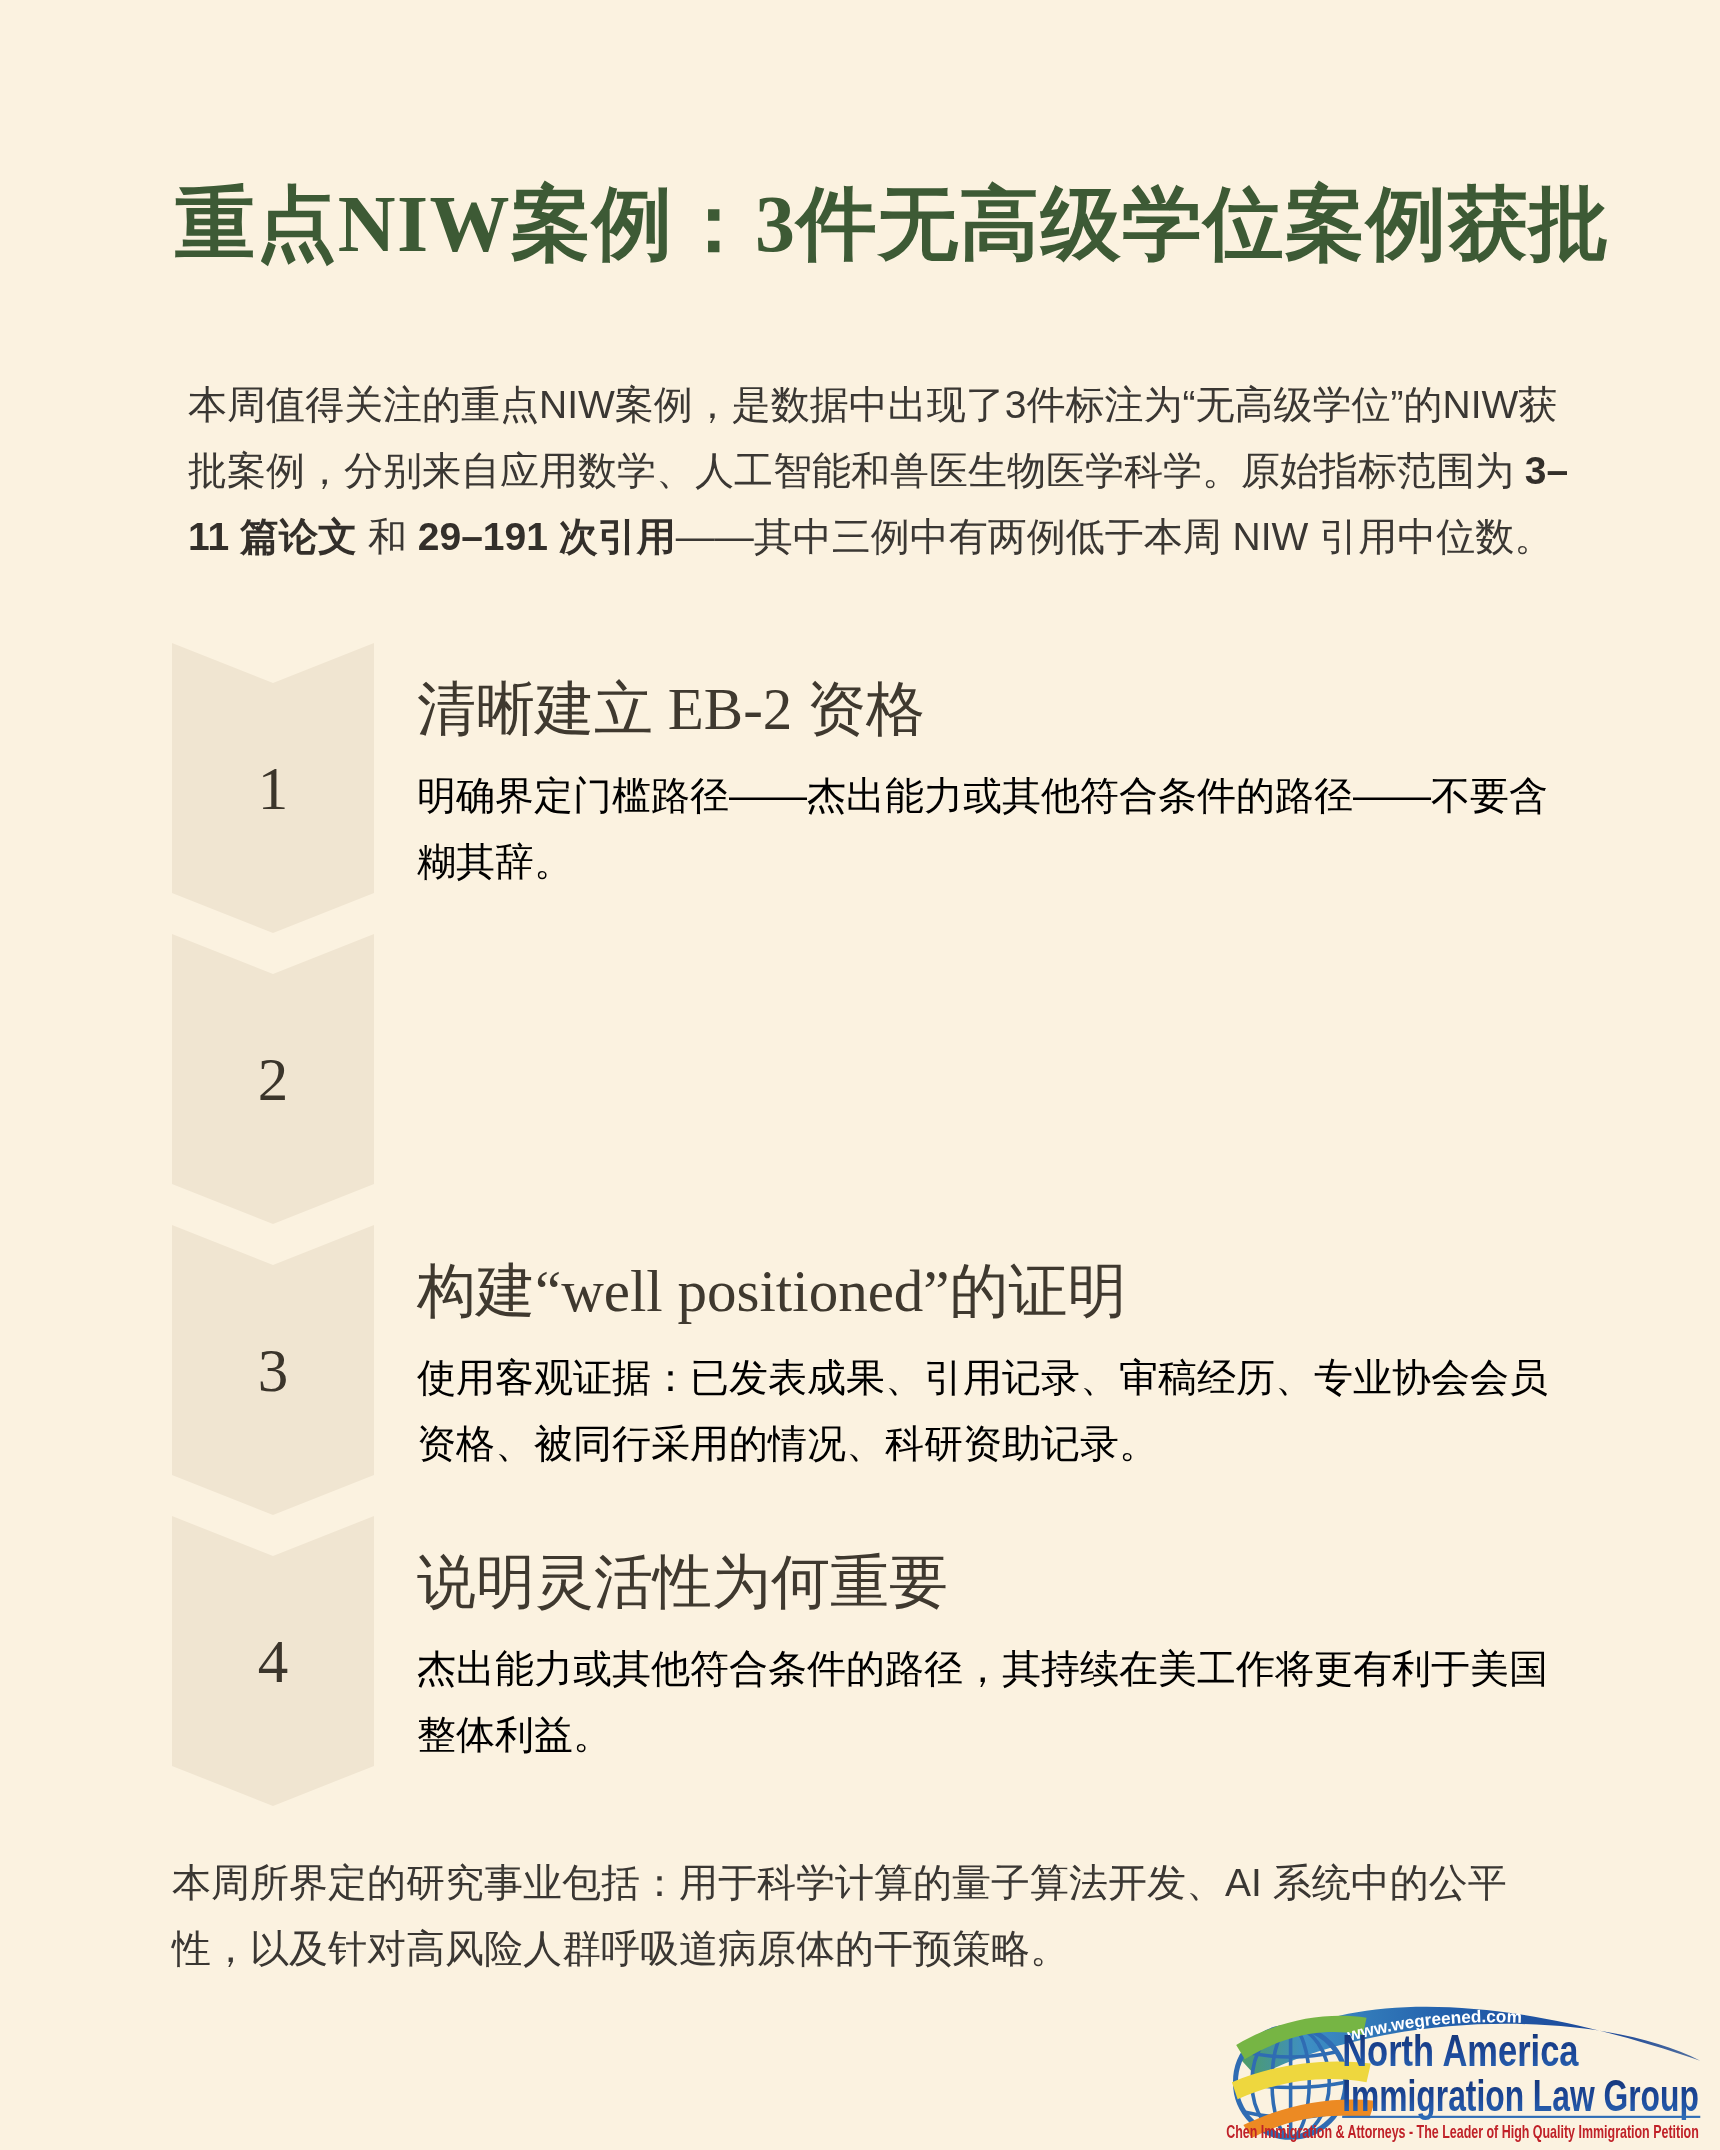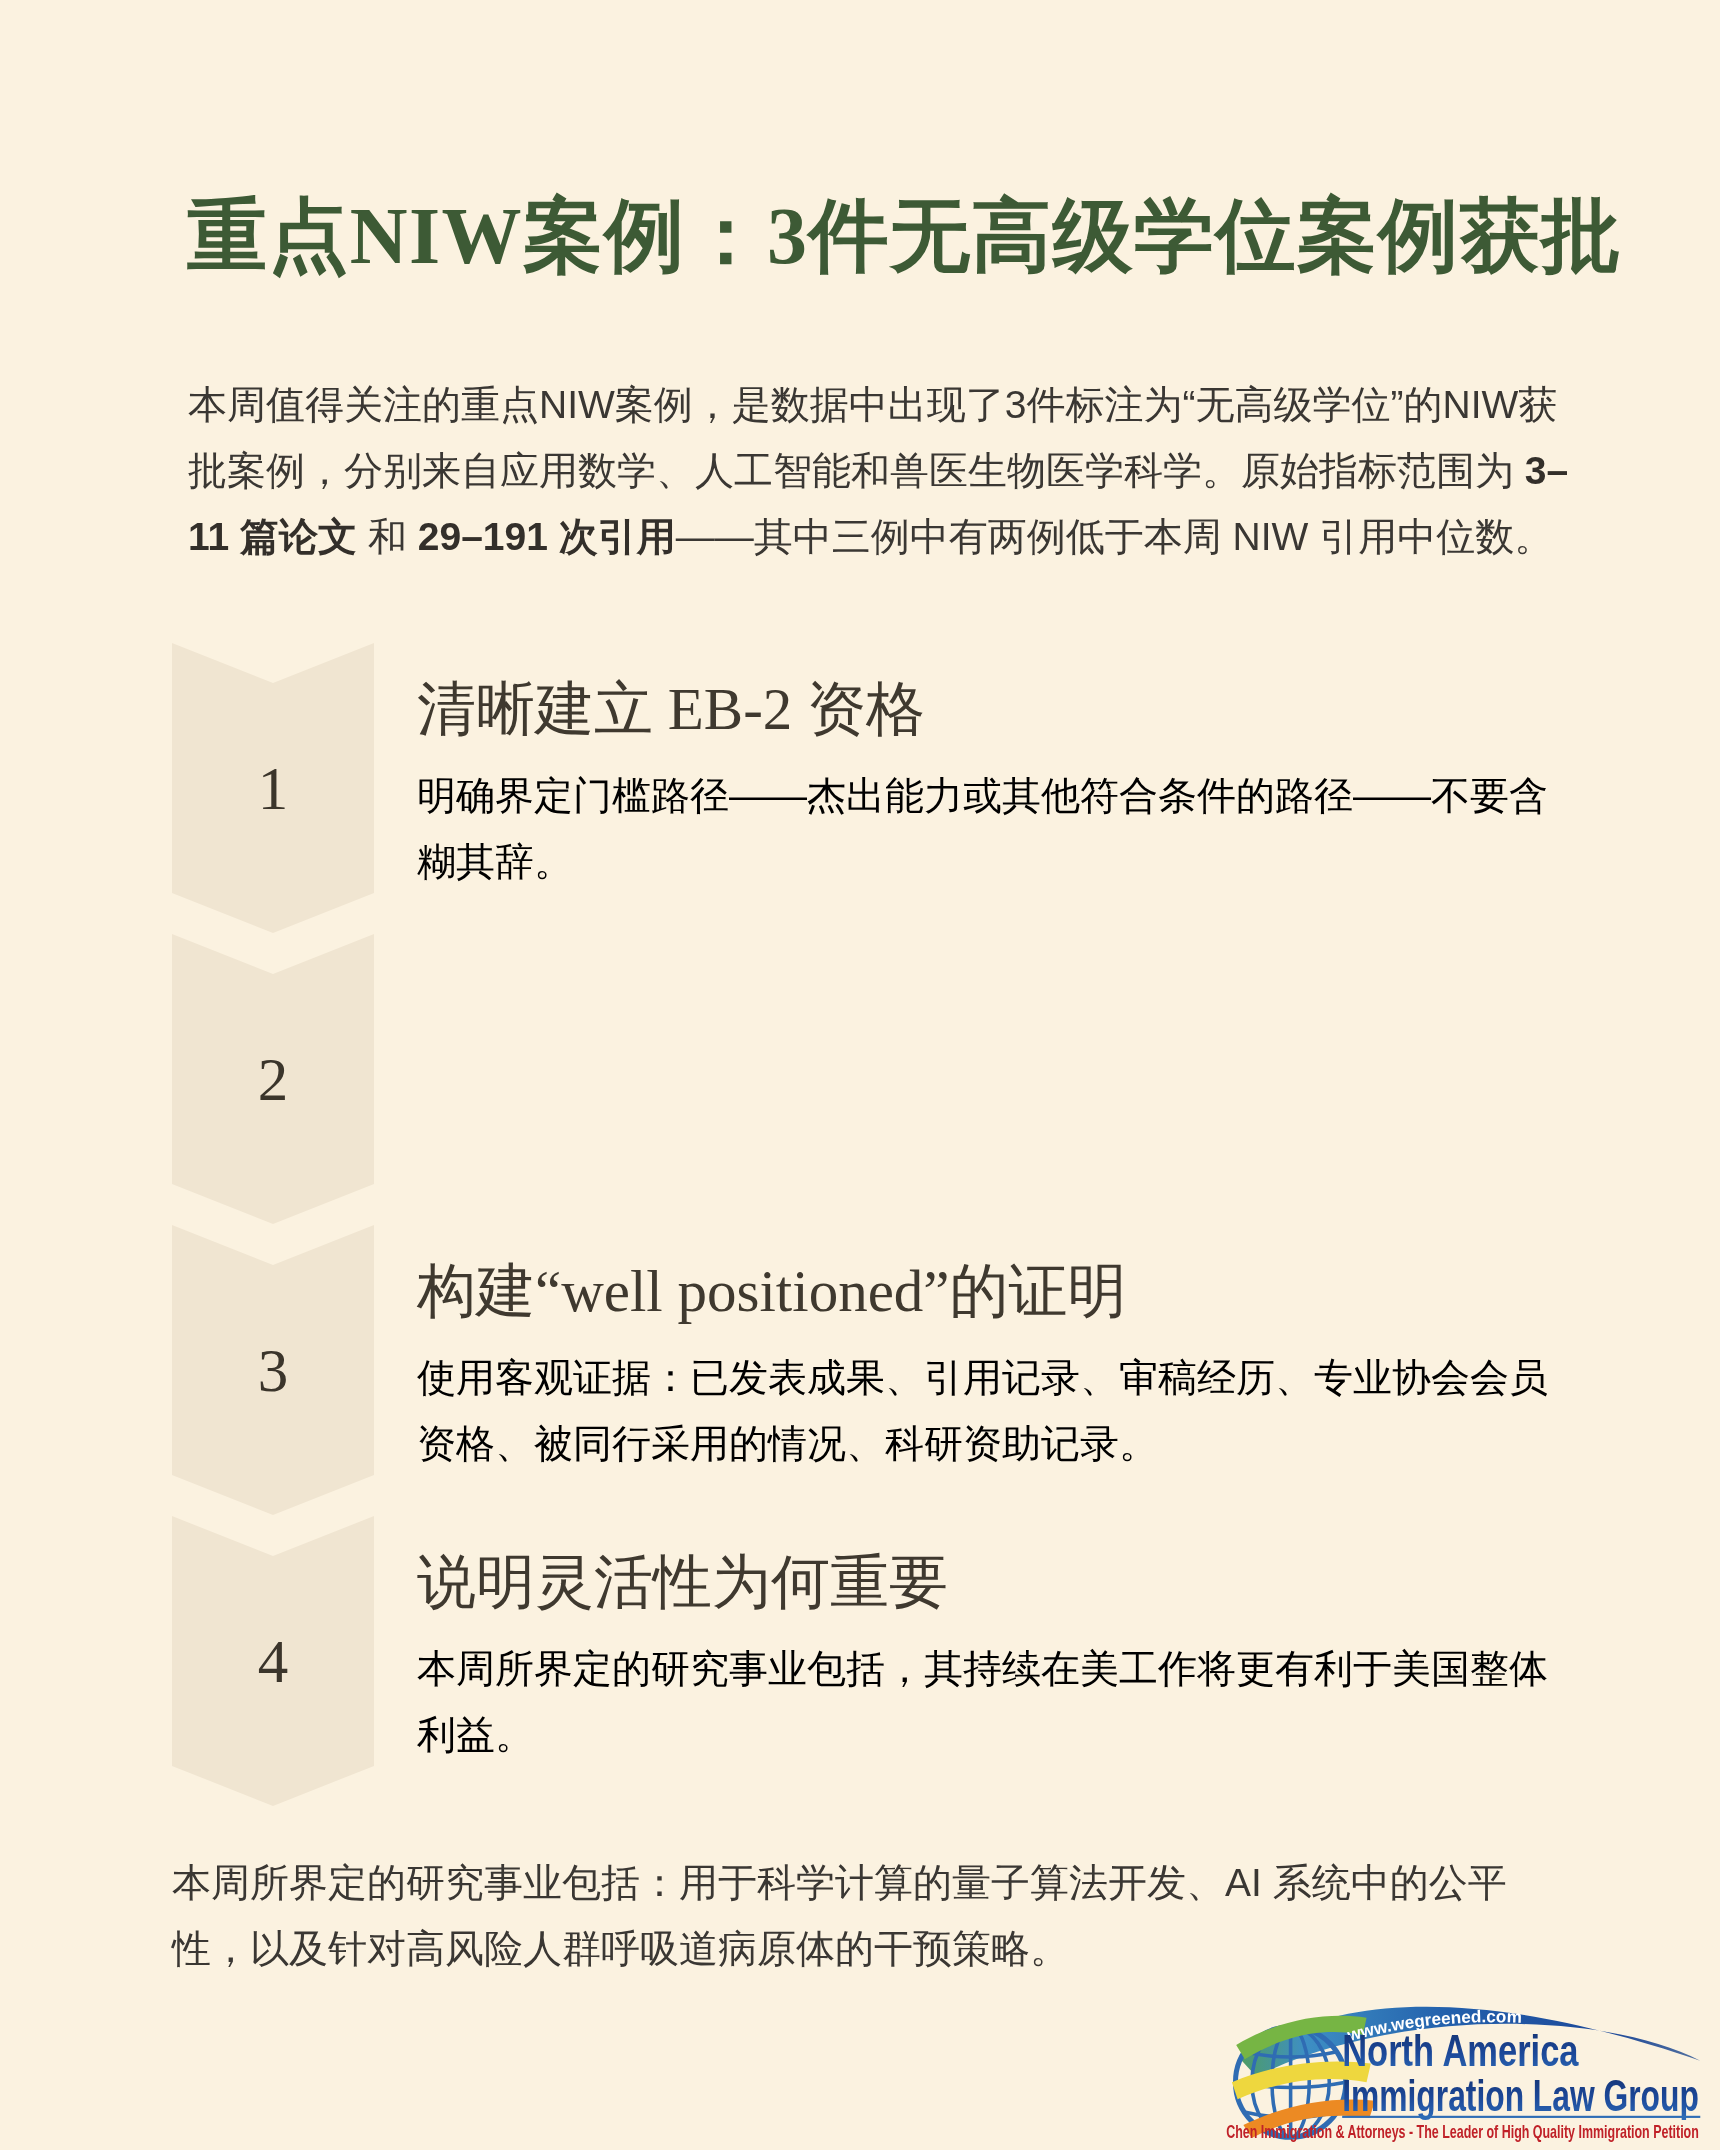--- a/index.html
+++ b/index.html
@@ -6,21 +6,21 @@
   .page{
     position:relative;
     width:1721px;height:2151px;
     background:#FBF2E0;
     overflow:hidden;
     font-family:"Liberation Sans",sans-serif;
     color:#3A3733;
   }
   .title{
     position:absolute;left:171px;top:172px;width:1434px;
-    margin:16px;
+    margin:4px;
     font-family:"Liberation Serif",serif;
     font-weight:600;
     font-size:80px;
     letter-spacing:1.4px;
     color:#3D5A35;
     line-height:1.2;
     white-space:nowrap;
   }
   .intro{
     position:absolute;left:172px;top:356px;width:1384px;
@@ -116,21 +116,21 @@
         <p class="step-body">使用客观证据：已发表成果、引用记录、审稿经历、专业协会会员资格、被同行采用的情况、科研资助记录。</p>
       </div>
     </div>
 
     <div class="step">
       <div class="chevron">
         <span class="step-num">4</span>
       </div>
       <div class="step-text">
         <h2 class="step-heading">说明灵活性为何重要</h2>
-        <p class="step-body">本周所界定的研究事业包括，其持续在美工作将更有利于美国整体利益。</p>
+        <p class="step-body">杰出能力或其他符合条件的路径，其持续在美工作将更有利于美国整体利益。</p>
       </div>
     </div>
 
   </div>
 
   <p class="closing">本周所界定的研究事业包括：用于科学计算的量子算法开发、AI 系统中的公平性，以及针对高风险人群呼吸道病原体的干预策略。</p>
 
   <div class="logo">
     <svg viewBox="0 0 680 238" xmlns="http://www.w3.org/2000/svg">
       <defs>

